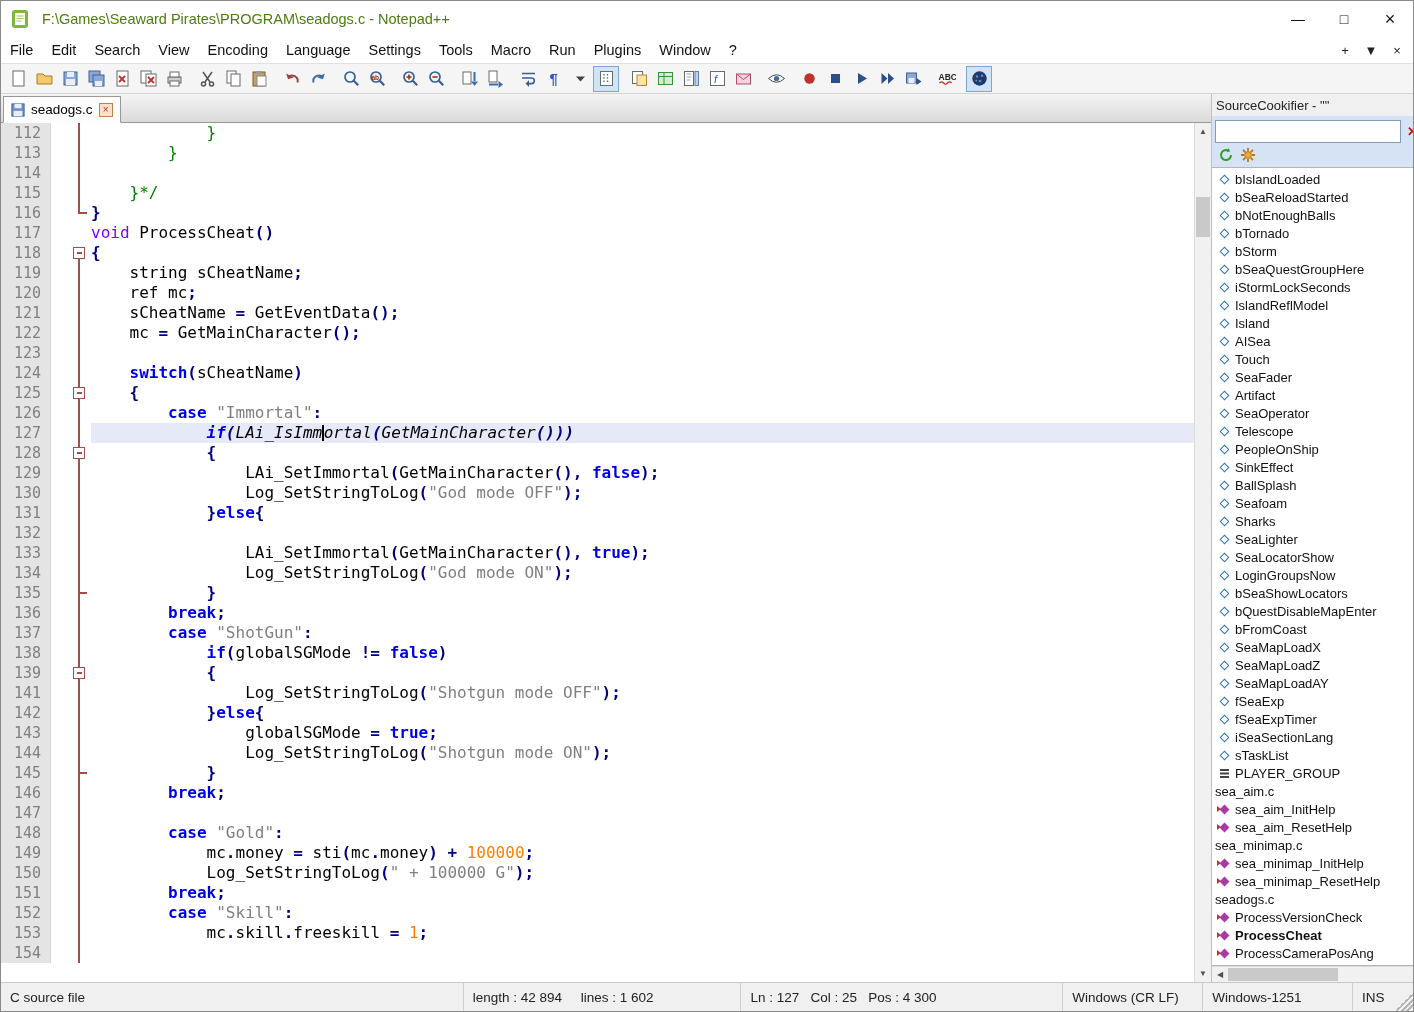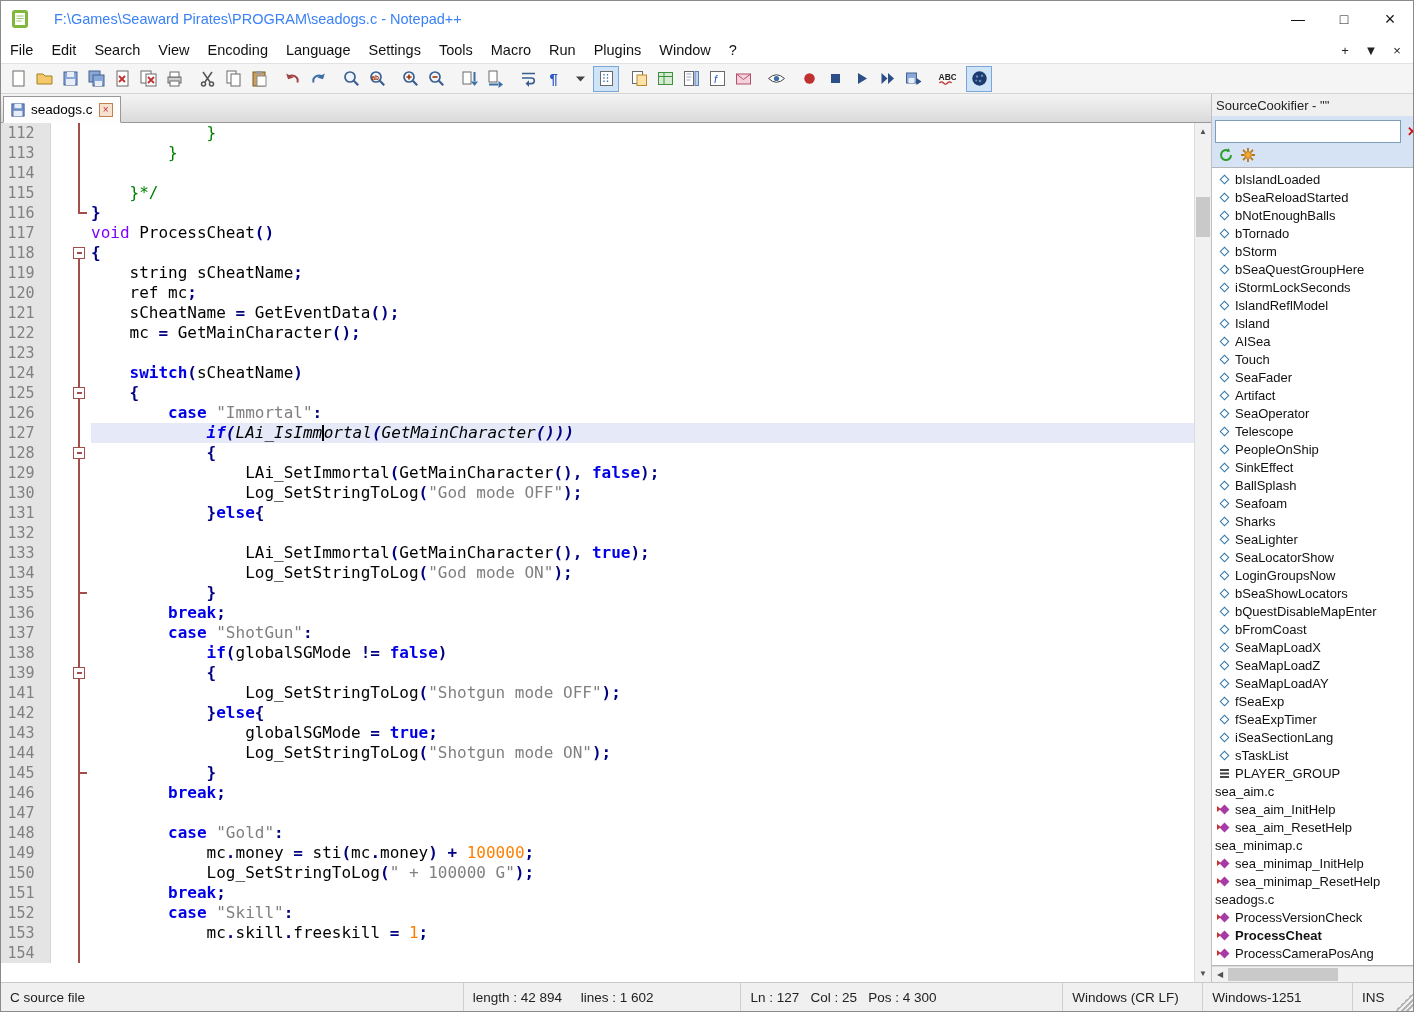--- a/index.html
+++ b/index.html
@@ -6,21 +6,21 @@
     --kw:#0000e6; --op:#000080; --st:#808080; --nu:#ff8000; --cm:#008000; --ty:#8000ff;
     --cur:#e6e9f8; --fold:#a34d4d;
   }
   *{box-sizing:border-box;}
   html,body{margin:0;padding:0;background:#d0d0d0;}
   .window{width:1414px;height:1012px;position:relative;background:#fff;border:1px solid #8a8a8a;
     font-family:"Liberation Sans",sans-serif;overflow:hidden;display:flex;flex-direction:column;}
   
   .titlebar{height:36px;display:flex;align-items:center;background:#fff;flex:none;}
   .app-icon{margin-left:9px;width:20px;height:20px;flex:none;}
-  .title-text{margin-left:24px;font-size:14.5px;color:#3b82f6;}
+  .title-text{margin-left:12px;font-size:14.5px;color:#4d7c0f;}
   .tb-spacer{flex:1;}
   .win-btn{width:46px;height:36px;display:flex;align-items:center;justify-content:center;font-size:14px;color:#111;}
   .win-btn.close{font-size:18px;}
   
   .menubar{height:26px;display:flex;align-items:center;background:#fff;flex:none;font-size:14.5px;color:#111;}
   .menu-item{padding:0 9px;height:100%;display:flex;align-items:center;}
   .menu-right{margin-left:auto;display:flex;align-items:center;padding-right:6px;gap:6px;}
   .menu-right .mini-btn{width:20px;height:20px;display:flex;align-items:center;justify-content:center;font-size:13px;color:#222;}
   
   .toolbar{height:31px;background:#f5f5f5;border-top:1px solid #e2e2e2;border-bottom:1px solid #d4d4d4;
@@ -35,21 +35,21 @@
   
   .tabbar{height:29px;flex:none;background:linear-gradient(#f4f4f4,#dadada);border-bottom:1px solid #989898;position:relative;}
   .tab{position:absolute;left:2px;top:2px;height:27px;display:flex;align-items:center;background:#fdfdfd;
     border:1px solid #989898;border-bottom:1px solid #fdfdfd;padding:0 7px;gap:6px;font-size:13.5px;}
   .tab-close{width:14px;height:14px;border:1px solid #c08050;background:#f7e2d0;color:#c03030;font-size:10px;
     display:flex;align-items:center;justify-content:center;line-height:1;}
   
   .editor{flex:1;display:flex;min-height:0;background:#fff;}
   .code-area{flex:1;overflow:hidden;}
   .row{display:flex;height:20px;line-height:20px;font-family:"DejaVu Sans Mono",monospace;font-size:16px;white-space:pre;}
-  .ln{width:50px;flex:none;background:#e4e4e4;color:#808080;text-align:center;padding-right:9px;font-size:15px;border-right:1px solid #d6d6d6;}
+  .ln{width:50px;flex:none;background:#e4e4e4;color:#808080;text-align:right;padding-right:9px;font-size:15px;border-right:1px solid #d6d6d6;}
   .bm{width:16px;flex:none;background:#fff;}
   .fold{width:24px;flex:none;position:relative;background:#fff;}
   .fl{position:absolute;left:11px;top:0;bottom:0;width:2px;background:var(--fold);}
   .fl.top{bottom:10px;} .fl.bot{top:10px;}
   .fbox{position:absolute;left:6px;top:4px;width:12px;height:12px;background:#fff;border:1.5px solid var(--fold);
     display:flex;align-items:center;justify-content:center;}
   .fm{width:5px;height:1.5px;background:var(--fold);}
   .fstub{position:absolute;left:11px;top:9px;width:9px;height:2px;background:var(--fold);}
   .codecell{flex:1;color:#000;}
   .row.cur .codecell{background:var(--cur);font-style:italic;}

